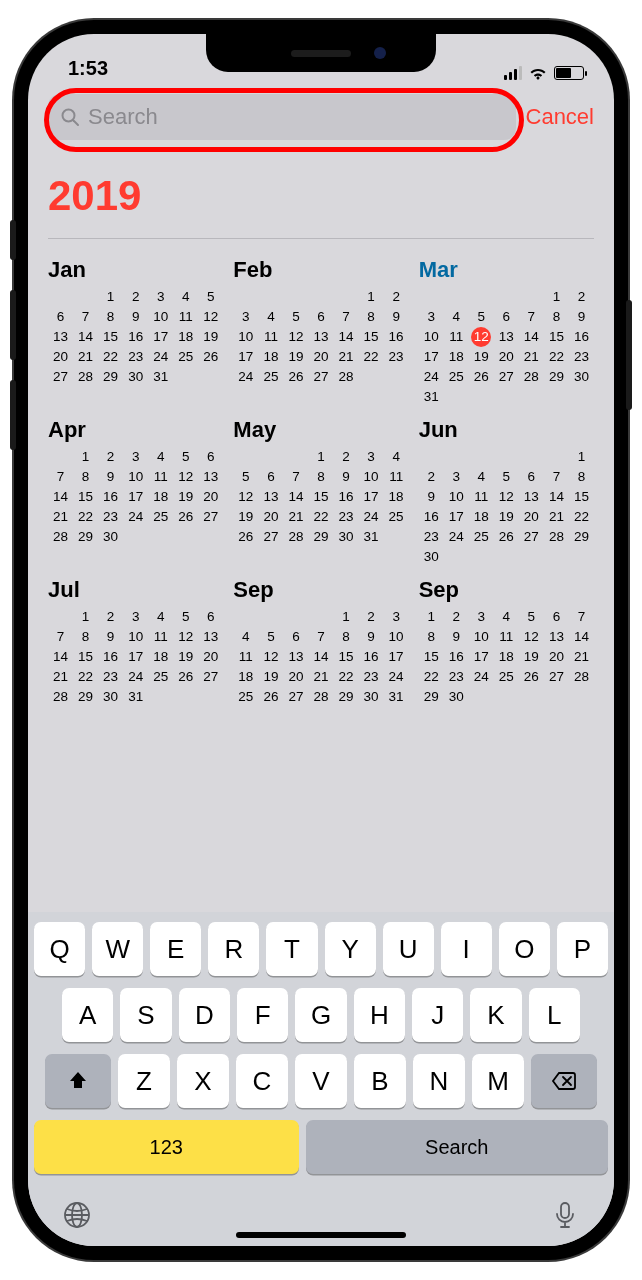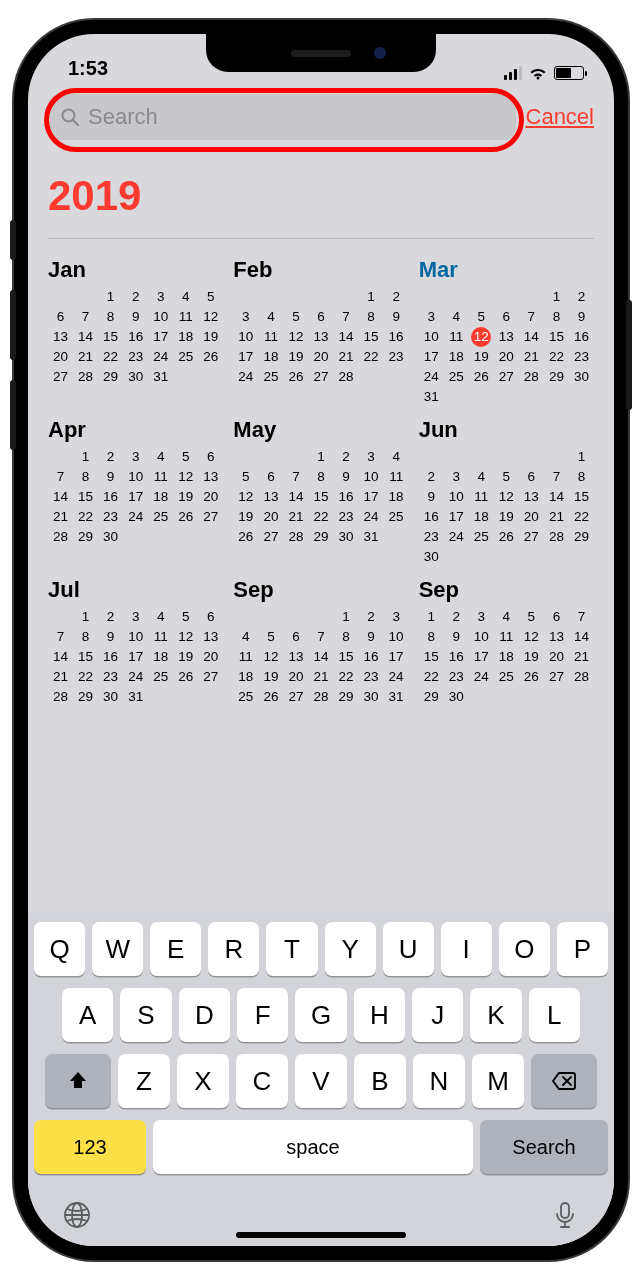--- a/index.html
+++ b/index.html
@@ -24,21 +24,21 @@
   .sig-bars span{ width:3px; background:#000; border-radius:1px;}
   .sig-bars span:nth-child(1){height:5px;} .sig-bars span:nth-child(2){height:8px;}
   .sig-bars span:nth-child(3){height:11px;} .sig-bars span:nth-child(4){height:14px; background:#bbb;}
   .battery { width:30px; height:14px; border:1.5px solid #000; border-radius:3px; position:relative;}
   .battery::after{content:""; position:absolute; right:-4px; top:4px; width:2.5px; height:5px; background:#000; border-radius:1px;}
   .battery .fill{ position:absolute; left:1px; top:1px; bottom:1px; width:55%; background:#000; border-radius:1px;}
 
   .search-row { display:flex; align-items:center; gap:10px; padding:10px 20px 14px 20px; }
   .search-field { flex:1; height:46px; background:#c8c7cc; border-radius:12px; display:flex; align-items:center; padding:0 12px; gap:8px; position:relative;}
   .search-field .ph { color:#8a898e; font-size:22px; }
-  .cancel-btn { color:#ff3b30; font-size:22px; white-space:nowrap;text-decoration:underline;}
+  .cancel-btn { color:#ff3b30; font-size:22px; white-space:nowrap;}
   .highlight-ring{ position:absolute; left:16px; right:90px; top:54px; height:64px; border:5px solid #ff0000; border-radius:32px; pointer-events:none; z-index:5;}
 
   .content { flex:1; overflow:hidden; padding:0 20px;}
   .year-hdr { color:#ff3b30; font-size:42px; font-weight:700; padding:18px 0 18px; border-bottom:1px solid #b8b7bc;}
   .months { display:grid; grid-template-columns:repeat(3,1fr); column-gap:18px; row-gap:26px; padding-top:18px;gap:10px;}
   .month .mname{ font-size:22px; font-weight:700; color:#000; margin-bottom:4px;}
   .month.current .mname{ color:#0369a1;}
   .mgrid { display:grid; grid-template-columns:repeat(7,1fr); font-size:13.5px; line-height:20px; color:#000;}
   .mgrid span{ text-align:center; height:20px;}
   .mgrid span.today{ background:#ff3b30; color:#fff; border-radius:50%; width:20px; justify-self:center;}
@@ -491,21 +491,20 @@
           <div class="key">M</div>
           <div class="key fn">
             <svg width="26" height="20" viewBox="0 0 26 20">
               <path d="M8 2h14a2 2 0 012 2v12a2 2 0 01-2 2H8l-6-8 6-8z" fill="none" stroke="#000" stroke-width="1.8"></path>
               <path d="M12 6l8 8M20 6l-8 8" stroke="#000" stroke-width="1.8" stroke-linecap="round"></path>
             </svg>
           </div>
         </div>
       <div class="krow">
         <div class="key num">123</div>
-        <div class="key space">space</div>
         <div class="key search">Search</div>
       </div>
       <div class="kb-bottom">
         <span>
           <svg viewBox="0 0 30 30">
               <circle cx="15" cy="15" r="12" fill="none" stroke="#5a5c61" stroke-width="1.8"></circle>
               <ellipse cx="15" cy="15" rx="5" ry="12" fill="none" stroke="#5a5c61" stroke-width="1.8"></ellipse>
               <line x1="3" y1="15" x2="27" y2="15" stroke="#5a5c61" stroke-width="1.8"></line>
               <path d="M5 9 Q15 13 25 9 M5 21 Q15 17 25 21" fill="none" stroke="#5a5c61" stroke-width="1.8"></path>
             </svg>

